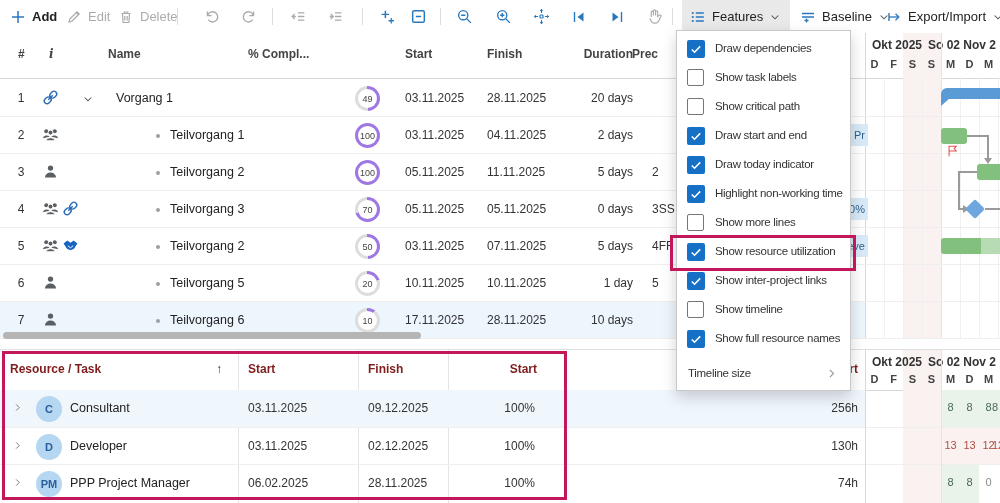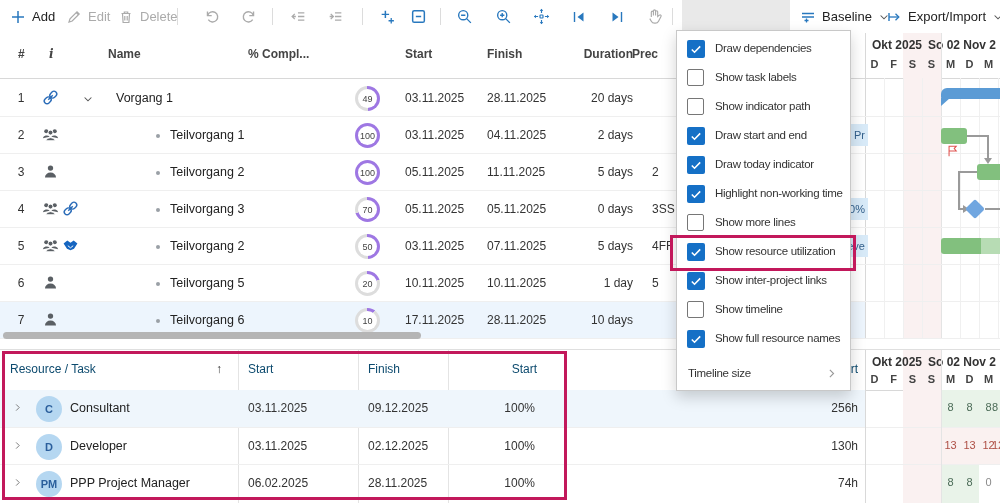--- a/index.html
+++ b/index.html
@@ -39,21 +39,21 @@
   .day{position:absolute;width:19px;text-align:center;font-weight:bold;color:#444;font-size:11px;}
   .month{position:absolute;font-weight:bold;color:#333;font-size:12px;white-space:nowrap;}
   .rlabel{position:absolute;left:810px;width:55px;height:22px;background:#D8EAF8;color:#33608C;
           font-size:11px;line-height:22px;text-align:right;padding-right:3px;overflow:hidden;white-space:nowrap;}
   .conn{position:absolute;background:#9A9A9A;}
   .arrowD{position:absolute;width:0;height:0;border-left:4px solid transparent;border-right:4px solid transparent;border-top:6px solid #9A9A9A;}
   .arrowR{position:absolute;width:0;height:0;border-top:4px solid transparent;border-bottom:4px solid transparent;border-left:6px solid #9A9A9A;}
   
   .btable-h{position:absolute;left:0;top:350px;width:1000px;height:40px;background:#fff;}
   .bcolb{position:absolute;top:350px;height:153px;width:1px;background:#E4E4E4;}
-  .bhead{position:absolute;top:12px;font-weight:normal;color:#0c4a6e;font-size:12px;}
+  .bhead{position:absolute;top:12px;font-weight:bold;color:#7f1d1d;font-size:12px;}
   .brow{position:absolute;left:0;width:1000px;height:38px;}
   .avatar{position:absolute;left:36px;top:6px;width:26px;height:26px;border-radius:50%;background:#B5D7F1;
           color:#2B5F9C;font-size:11px;font-weight:bold;display:flex;align-items:center;justify-content:center;}
   .bname{position:absolute;left:70px;top:11px;font-size:12.5px;color:#222;white-space:nowrap;}
   .bdate{position:absolute;top:11px;color:#333;}
   .bunits{position:absolute;left:440px;top:11px;width:95px;text-align:right;color:#333;}
   .beffort{position:absolute;left:760px;top:11px;width:98px;text-align:right;color:#333;}
   .ucell{position:absolute;width:19px;height:100%;}
   .ug{background:#E9F3E9;} .ur{background:#FAF1F0;}
   .unum{position:absolute;top:11px;font-size:11px;width:19px;text-align:center;}
@@ -196,21 +196,21 @@
 
 <div id="app">
 
   <div class="toolbar">
     <div class="tbi" style="left:10px">
       <span class="blue">
           <svg width="16" height="16">
             <use href="#i-plus"></use>
           </svg>
         </span>
-      <span class="lbl" style="font-weight:normal">Add</span>
+      <span class="lbl" style="font-weight:bold">Add</span>
     </div>
     <div class="tbi dis" style="left:66px">
       <span class="gray">
           <svg width="16" height="16">
             <use href="#i-pencil"></use>
           </svg>
         </span>
       <span class="lbl">Edit</span>
     </div>
     <div class="tbi dis" style="left:118px">
@@ -304,20 +304,33 @@
       </div>
     <div class="tbi dis" style="left:646px">
         <span class="gray">
           <svg width="17" height="17">
             <use href="#i-hand"></use>
           </svg>
         </span>
       </div>
     <div class="sep" style="left:672px"></div>
     <div class="featbg"></div>
+    <div class="tbi" style="left:690px">
+      <span class="blue">
+          <svg width="16" height="16">
+            <use href="#i-list"></use>
+          </svg>
+        </span>
+      <span class="lbl">Features</span>
+      <span class="dk">
+          <svg width="12" height="12">
+            <use href="#i-chevdown"></use>
+          </svg>
+        </span>
+    </div>
     <div class="tbi" style="left:800px">
       <span class="blue">
           <svg width="16" height="16">
             <use href="#i-baseline"></use>
           </svg>
         </span>
       <span class="lbl">Baseline</span>
       <span class="dk">
           <svg width="12" height="12">
             <use href="#i-chevdown"></use>
@@ -663,21 +676,21 @@
           </svg>
         </span>
       <span class="mlabel">Draw dependencies</span>
     </div>
     <div class="mitem" style="top:33px">
       <span class="cb off"></span>
       <span class="mlabel">Show task labels</span>
     </div>
     <div class="mitem" style="top:62px">
       <span class="cb off"></span>
-      <span class="mlabel">Show indicator path</span>
+      <span class="mlabel">Show critical path</span>
     </div>
     <div class="mitem" style="top:91px">
       <span class="cb on">
           <svg width="14" height="14">
             <use href="#i-check"></use>
           </svg>
         </span>
       <span class="mlabel">Draw start and end</span>
     </div>
     <div class="mitem" style="top:120px">

